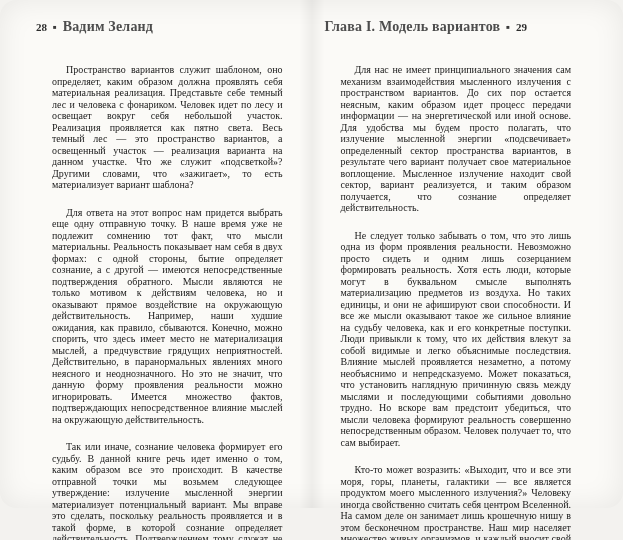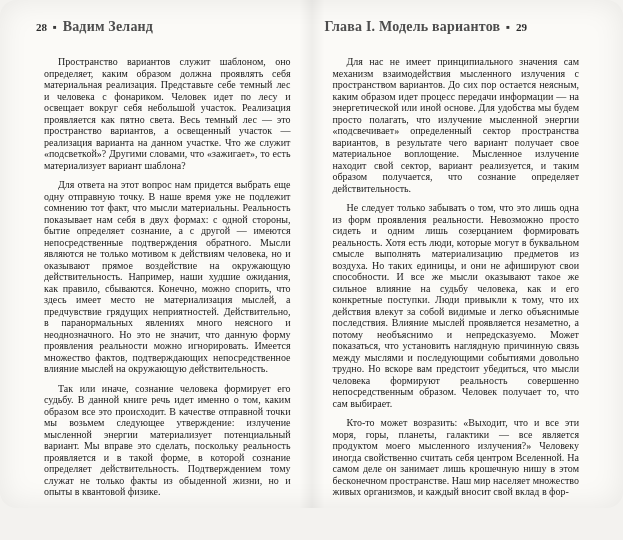--- a/index.html
+++ b/index.html
@@ -65,21 +65,21 @@
     align-self: center;
     line-height: 1;
   }
 
   .page-body {
     font-size: 10px;
     line-height: 11.5px;
     color: #1a1a1a;
     text-align: justify;
   }
-  .para { margin: 8px; text-indent: 14px; }
+  .para { margin: 16px; text-indent: 14px; }
   .para span.italic { }
 </style>
 </head>
 <body>
 
 <div class="spread">
   <div class="gutter"></div>
 
   <section class="page page-left">
     <header class="running-head head-left">

